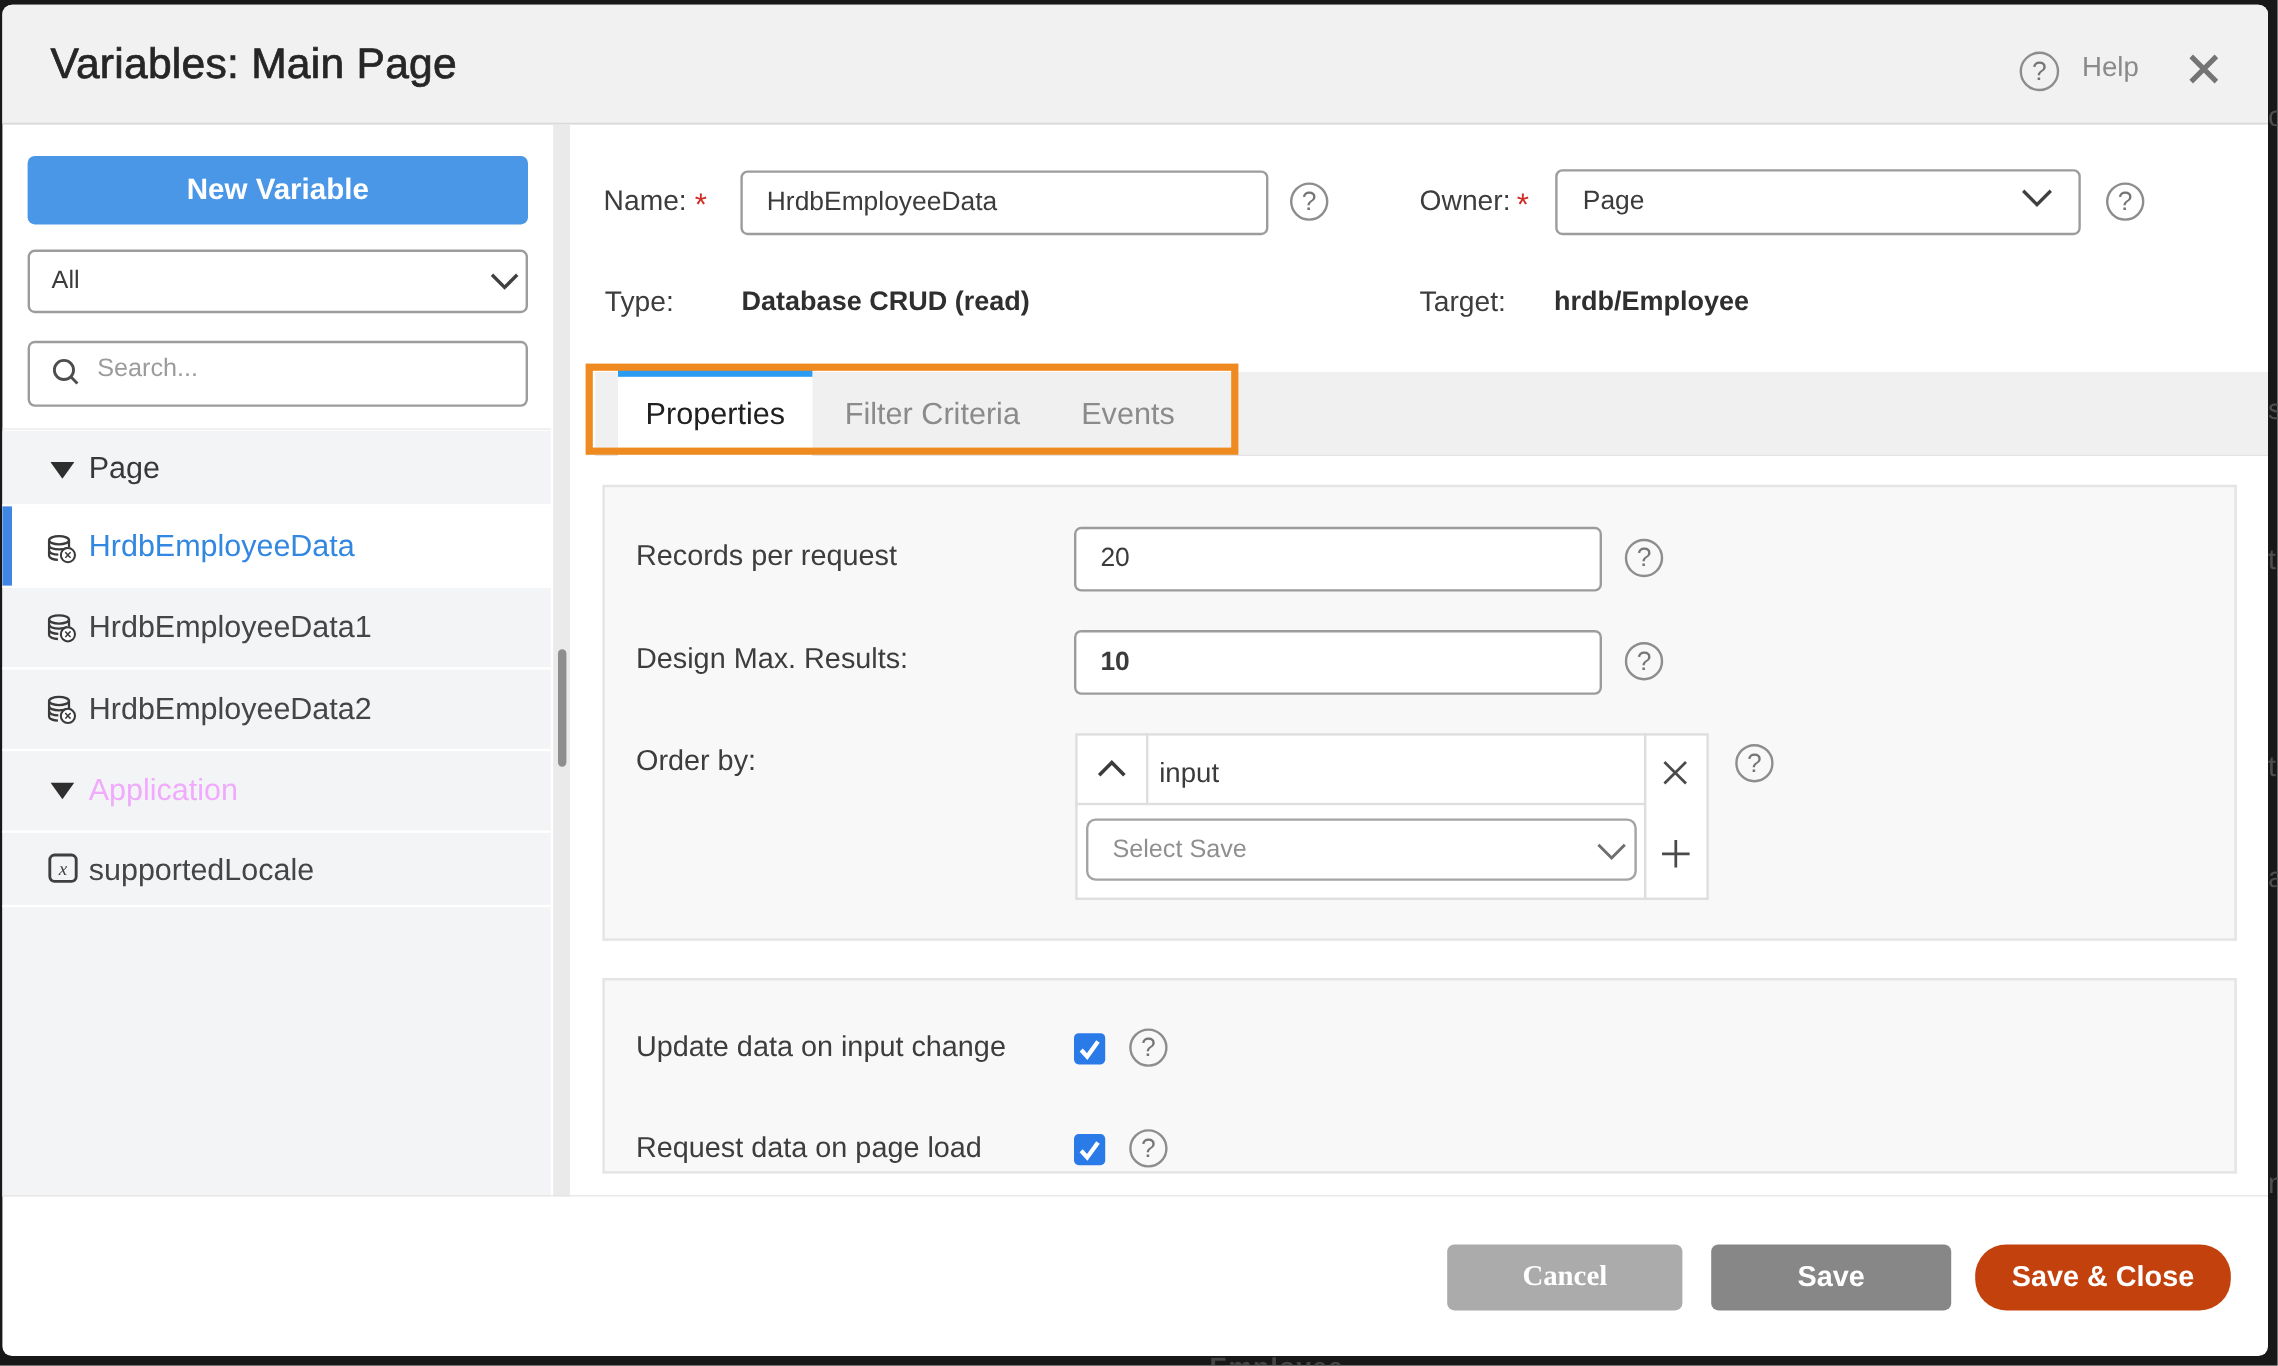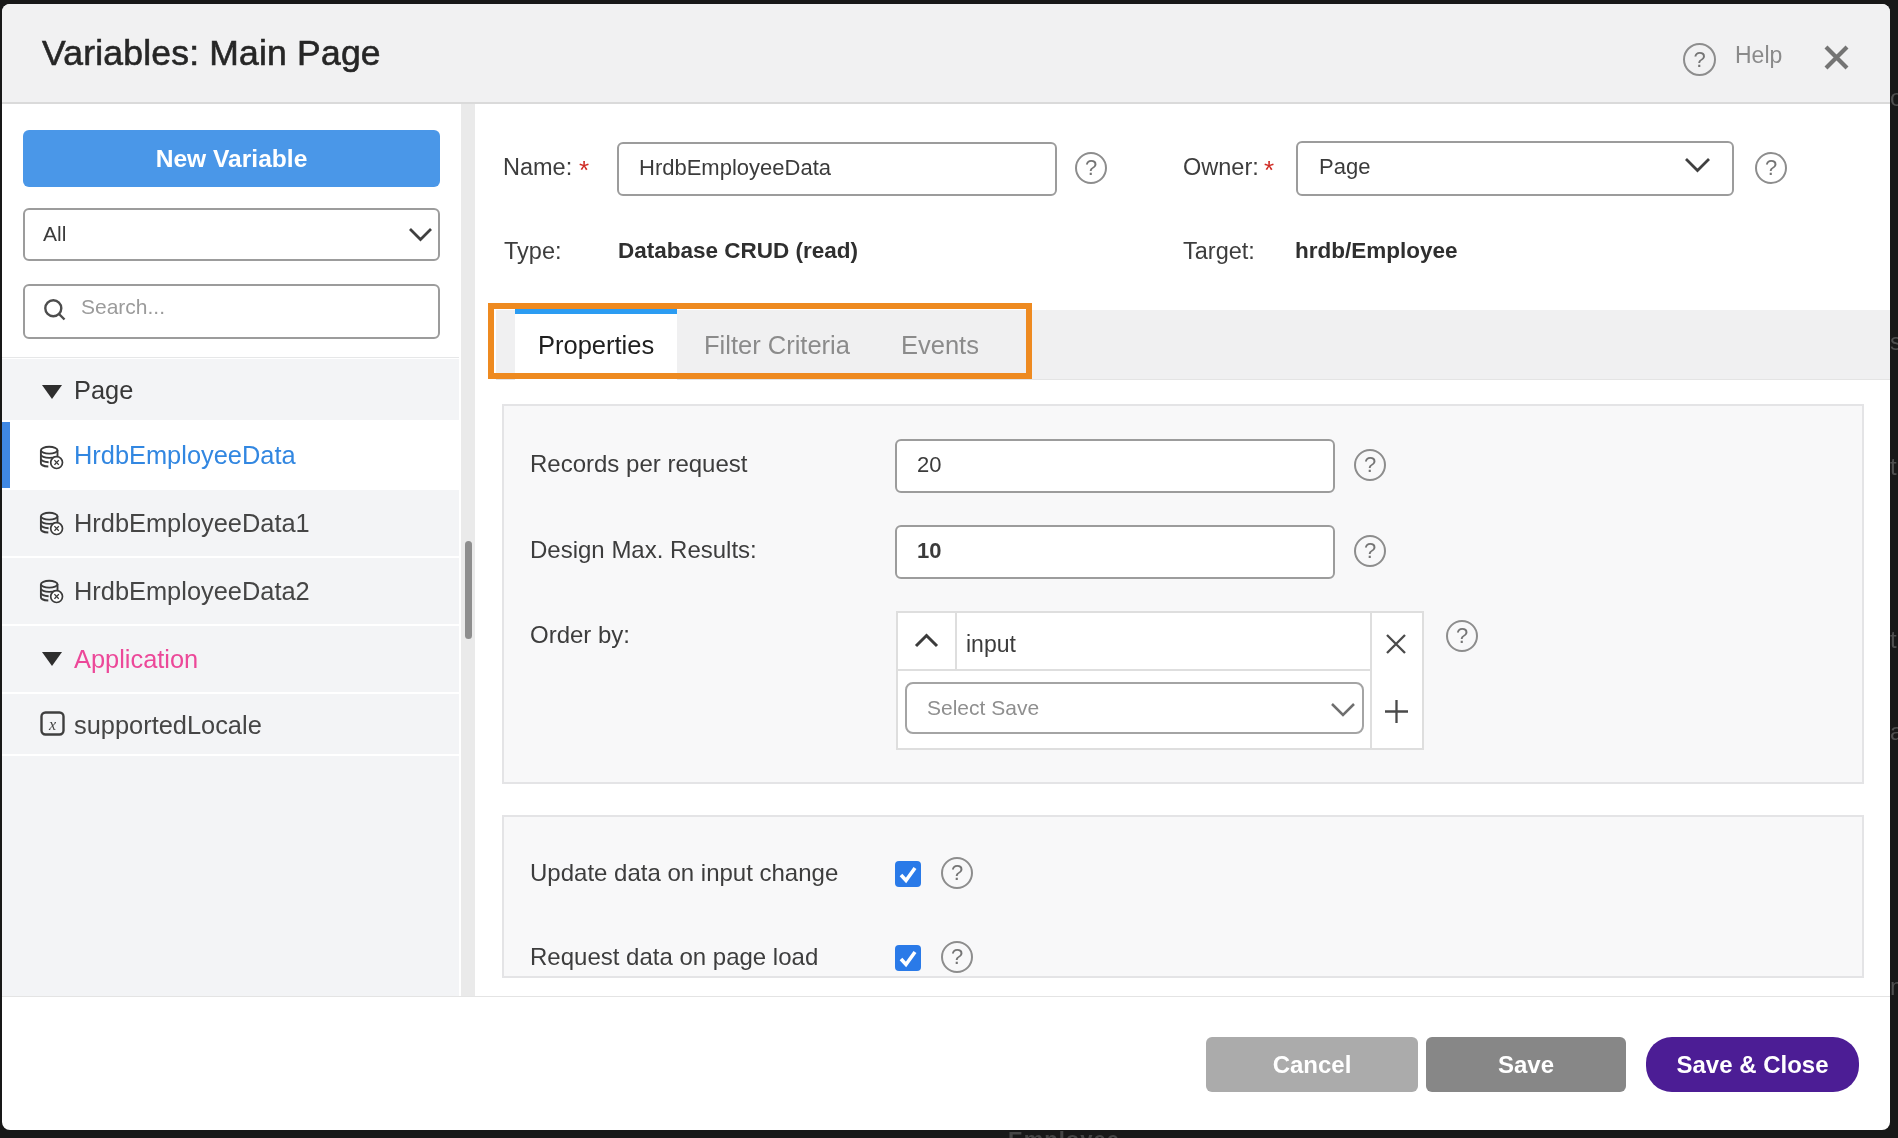--- a/index.html
+++ b/index.html
@@ -56,21 +56,21 @@
 <svg class="abs" style="left:42px;top:385px;" width="20" height="14">
     <path d="M0 0 H20 L10 14 Z" fill="#2e2e2e"></path>
   </svg>
 <div class="abs rowtx" style="top:378px;color:#383838;">Page</div>
 <div class="abs rowtx" style="top:443px;color:#3287e1;">HrdbEmployeeData</div>
 <div class="abs rowtx" style="top:511px;color:#454545;">HrdbEmployeeData1</div>
 <div class="abs rowtx" style="top:579px;color:#454545;">HrdbEmployeeData2</div>
 <svg class="abs" style="left:42px;top:652px;" width="20" height="14">
     <path d="M0 0 H20 L10 14 Z" fill="#2e2e2e"></path>
   </svg>
-<div class="abs rowtx" style="top:647px;color:#ec4899;">Application</div>
+<div class="abs rowtx" style="top:647px;color:#f0abfc;">Application</div>
 <div class="abs rowtx" style="top:713px;color:#454545;">supportedLocale</div>
 
 <svg class="abs" style="left:39px;top:445px;" width="25" height="25" viewBox="0 0 25 25">
     <g fill="none" stroke="#3a3a3a" stroke-width="1.9">
       <ellipse cx="10.2" cy="5.2" rx="8.3" ry="3.4"></ellipse>
       <path d="M1.9 5.2 V18.2 C1.9 20 5.2 21.4 9.3 21.5"></path>
       <path d="M18.5 5.2 V11.2"></path>
       <path d="M1.9 9.5 C1.9 11.4 5.6 12.9 10.2 12.9 C13 12.9 15.5 12.4 17 11.6"></path>
       <path d="M1.9 13.8 C1.9 15.7 5.3 17.2 9.6 17.2"></path>
       <circle cx="17.6" cy="17.6" r="5.9" fill="#fff" stroke-width="1.7"></circle>
@@ -185,23 +185,23 @@
   </svg>
 <div class="abs q" style="left:941px;top:857px;">?</div>
 <div class="abs lbl2" style="left:530px;top:945px;">Request data on page load</div>
 <div class="abs cb" style="left:895px;top:945px;"></div>
 <svg class="abs" style="left:895px;top:945px;" width="26" height="26">
     <path d="M6 14 L11 19.5 L20 7" fill="none" stroke="#fff" stroke-width="3.6"></path>
   </svg>
 <div class="abs q" style="left:941px;top:941px;">?</div>
 
 <div class="abs" style="left:2px;top:996px;width:1888px;height:1px;background:#e4e4e4;"></div>
-<div class="abs btn" style="left:1206px;width:212px;background:#ababab;">Cancel</div>
+<div class="abs btn" style="left:1206px;width:196px;background:#ababab;font-family:Liberation Serif, serif;">Cancel</div>
 <div class="abs btn" style="left:1426px;width:200px;background:#878787;">Save</div>
-<div class="abs btn" style="left:1646px;width:213px;background:#4c1d95;border-radius:26px;">Save &amp; Close</div>
+<div class="abs btn" style="left:1646px;width:213px;background:#c2410c;border-radius:26px;">Save &amp; Close</div>
 
 <div class="abs frag" style="left:1890px;top:86px;">o</div>
 <div class="abs frag" style="left:1890px;top:330px;">si</div>
 <div class="abs frag" style="left:1890px;top:455px;">t</div>
 <div class="abs frag" style="left:1890px;top:628px;">t</div>
 <div class="abs frag" style="left:1890px;top:720px;">a</div>
 <div class="abs frag" style="left:1890px;top:975px;">m</div>
 <div class="abs" style="left:1008px;top:1131px;width:140px;height:7px;overflow:hidden;">
     <div style="margin-top:-4px;color:#454545;font-size:22px;font-weight:700;letter-spacing:1px;">Employee dat</div>
   </div>

